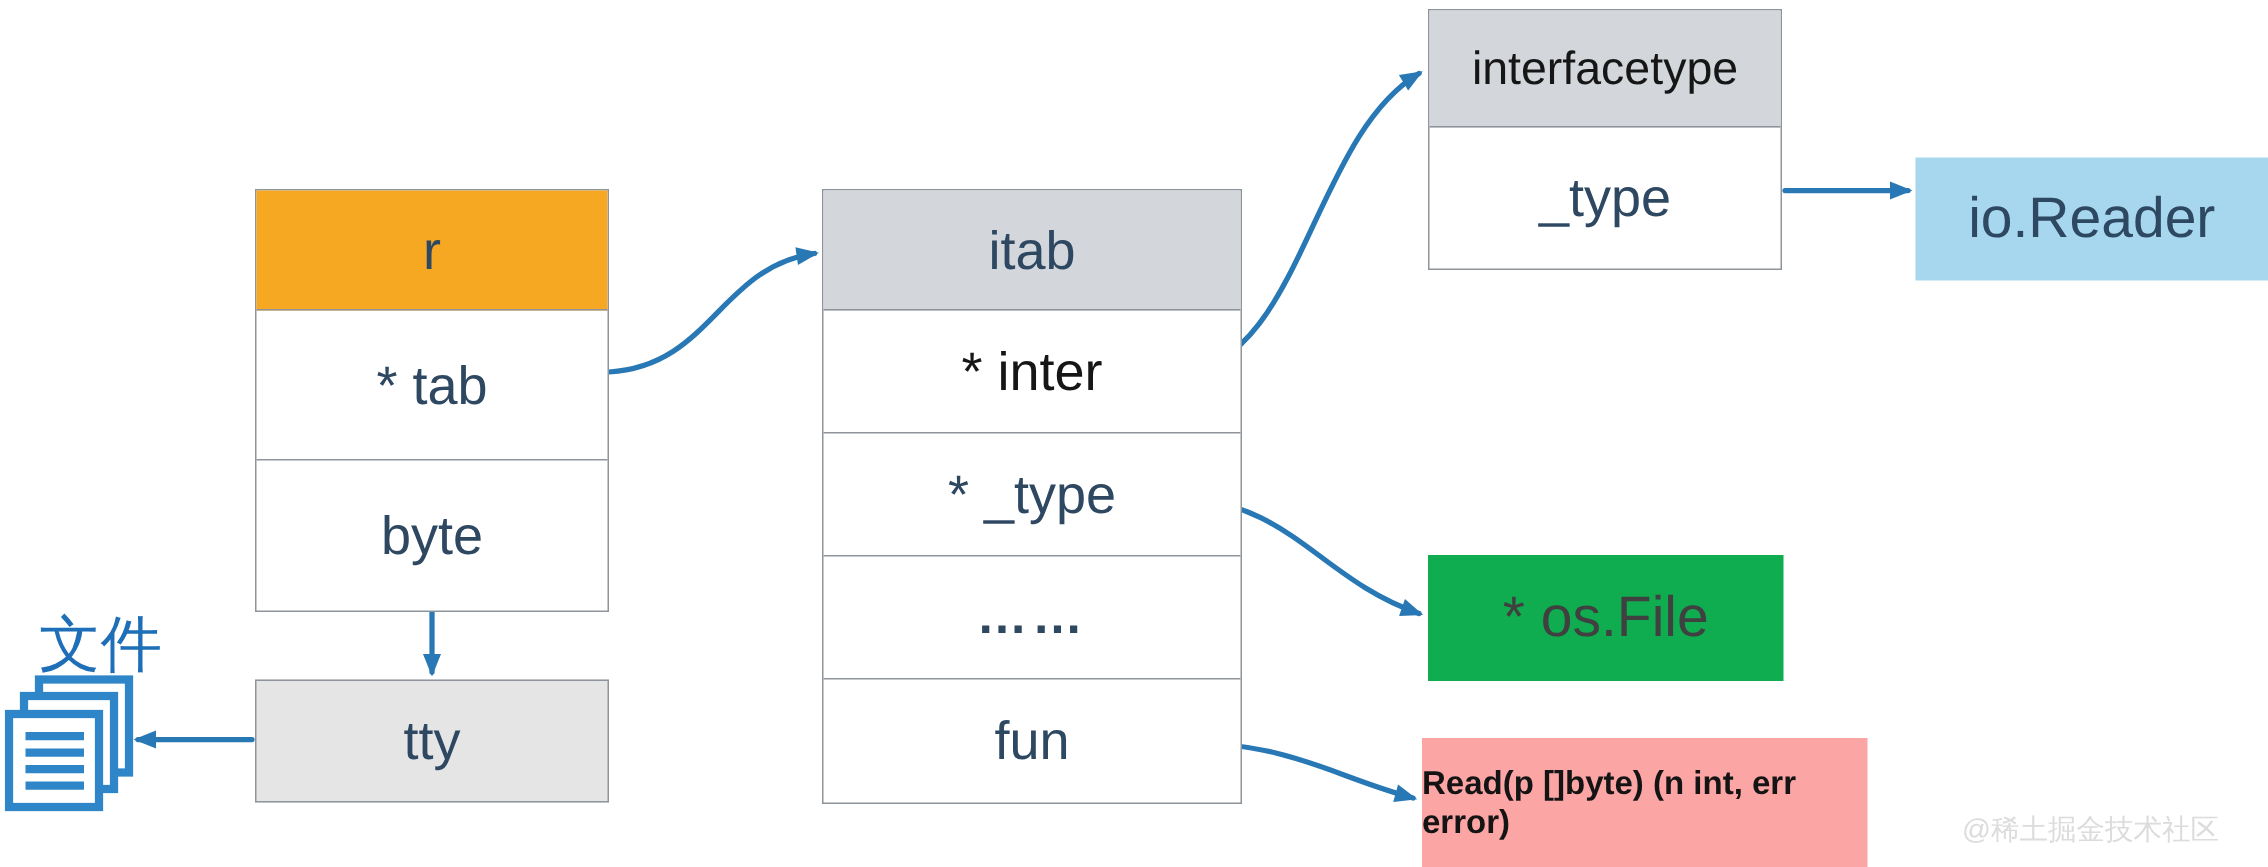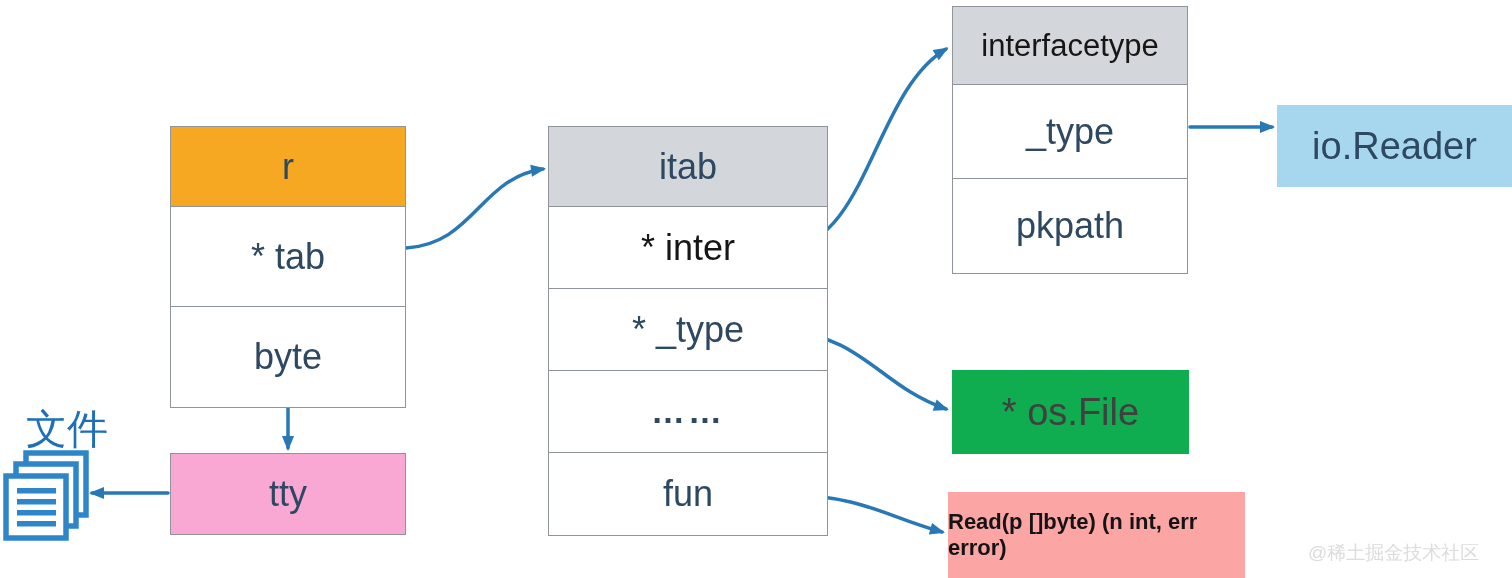--- a/index.html
+++ b/index.html
@@ -17,21 +17,21 @@
   .ellipsis-cell{font-weight:700;letter-spacing:3px;font-size:34px;}
 
   
   .box{position:absolute;display:flex;align-items:center;justify-content:center;box-sizing:border-box;}
   #io-reader{left:1277px;top:85px;width:235px;height:82px;background:#a7d7ee;
              font-size:38px;color:#2e4862;margin-top:20px;}
   #os-file{left:952px;top:370px;width:237px;height:84px;background:#0fad4f;
            font-size:38px;color:#404040;}
   #read-sig{left:948px;top:492px;width:297px;height:86px;background:#fca5a5;
             font-size:22px;font-weight:600;color:#141414;}
-  #tty-box{left:170px;top:453px;width:236px;height:82px;background:#f9a8d4;
+  #tty-box{left:170px;top:453px;width:236px;height:82px;background:#e5e5e5;
            border:1.5px solid #8f949a;font-size:36px;color:#2e4862;}
 
   
   #tbl-r{left:170px;top:126px;width:236px;}
   #tbl-r .cell{height:100px;}
   #tbl-r .hdr-orange{height:80px;}
   #tbl-itab{left:548px;top:126px;width:280px;}
   #tbl-itab .cell{height:82px;}
   #tbl-itab .hdr-gray{height:80px;}
   #tbl-if{left:952px;top:6px;width:236px;}
@@ -78,21 +78,20 @@
     <div class="cell hdr-gray">itab</div>
     <div class="cell black">* inter</div>
     <div class="cell">* _type</div>
     <div class="cell ellipsis-cell">……</div>
     <div class="cell">fun</div>
   </div>
 
   <div class="tbl" id="tbl-if">
     <div class="cell hdr-gray black">interfacetype</div>
     <div class="cell">_type</div>
-    <div class="cell">pkpath</div>
   </div>
 
   <div class="box" id="io-reader">io.Reader</div>
   <div class="box" id="os-file">* os.File</div>
   <div class="box" id="read-sig">Read(p []byte) (n int, err error)</div>
   <div class="box" id="tty-box">tty</div>
 
   <div id="file-label">文件</div>
   <svg id="file-icon" width="92" height="94" viewBox="0 0 92 94">
     <g fill="#ffffff" stroke="#2e86c8" stroke-width="5.5">

